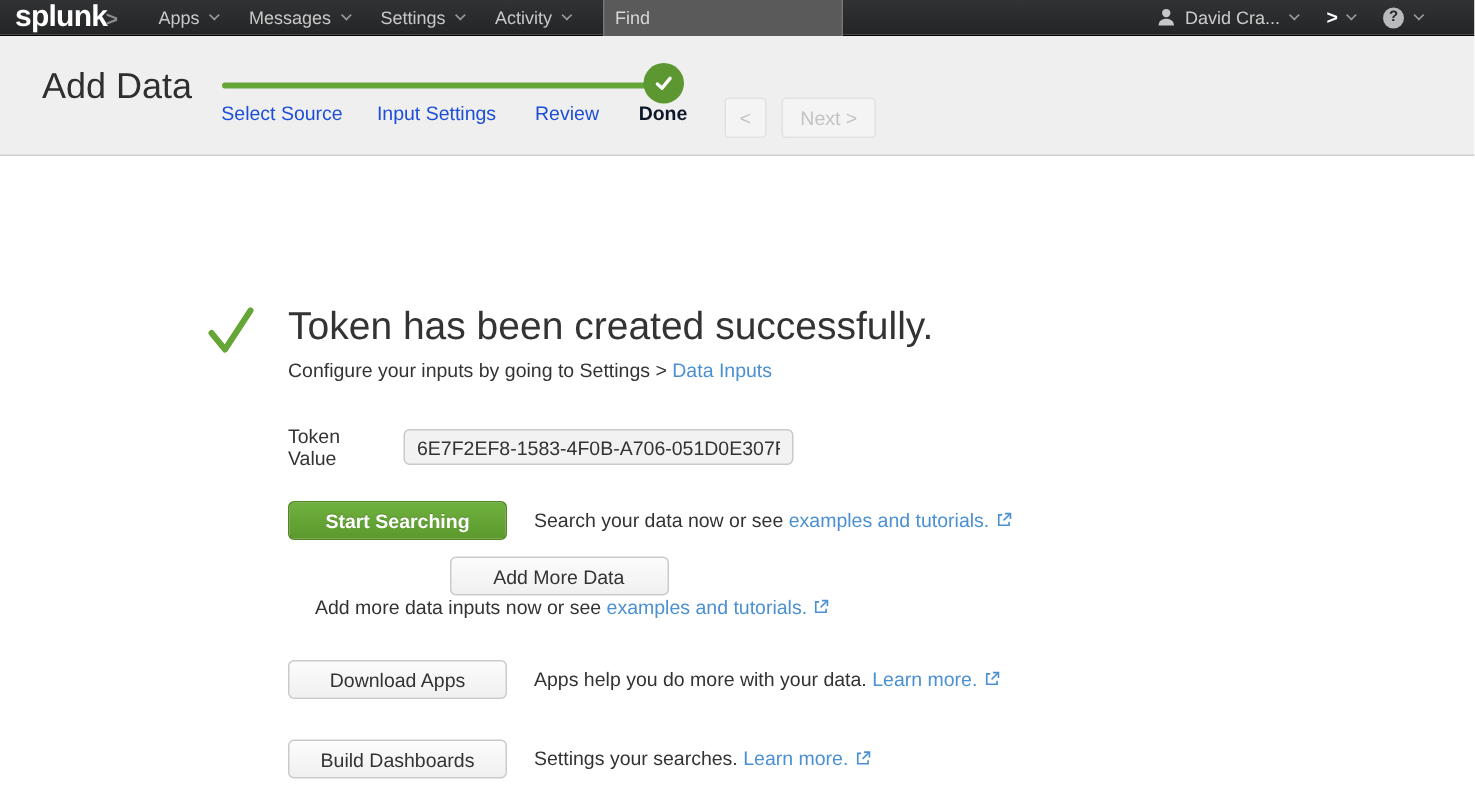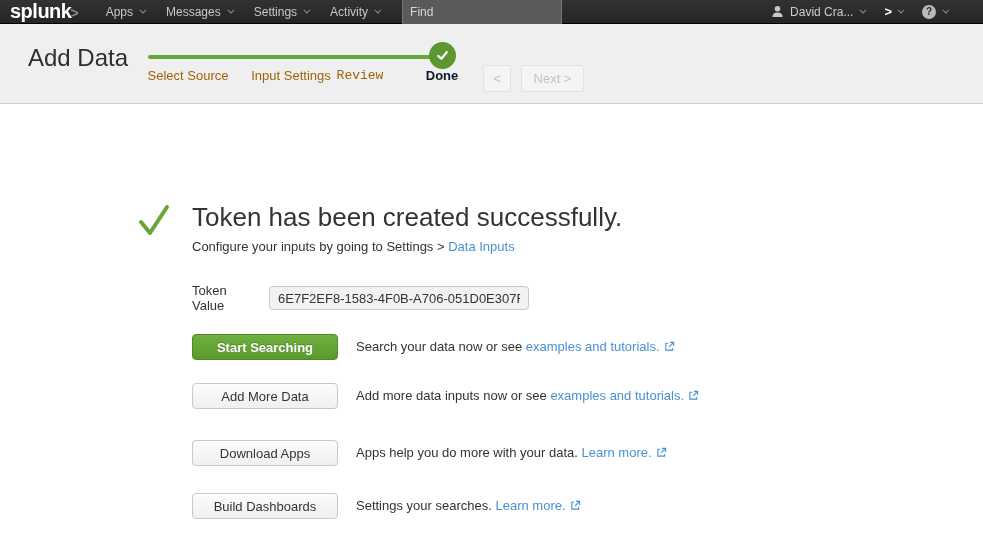--- a/index.html
+++ b/index.html
@@ -70,24 +70,24 @@
     background:#65a637; border-radius:2px;
   }
   .step-circle {
     position:absolute; left:281px; top:18px; width:27px; height:27px;
     border-radius:50%; background:#5c9732;
     display:flex; align-items:center; justify-content:center;
   }
   .step-labels { position:absolute; top:44px; left:0; width:320px; }
   .step-label {
     position:absolute; transform:translateX(-50%);
-    font-size:13px; color:#a16207; white-space:nowrap;
+    font-size:13px; color:#1d4ed8; white-space:nowrap;
   }
   .step-label.active { color:#0f172a; font-weight:700; }
-  .sl-0 { left:40px; } .sl-1 { left:143px; } .sl-2 { left:212px;font-family:Liberation Mono, monospace; } .sl-3 { left:294px; }
+  .sl-0 { left:40px; } .sl-1 { left:143px; } .sl-2 { left:230px; } .sl-3 { left:294px; }
   
   .wizard-btns { position:absolute; left:483px; top:41px; display:flex; gap:10px; }
   .wiz-btn {
     height:27px; background:#f4f4f4; border:1px solid #e2e2e2;
     border-radius:3px; color:#c3c3c3; font-size:13px;
     font-family:"Liberation Sans", sans-serif;
     display:flex; align-items:center; justify-content:center;
     cursor:default;
   }
   .wiz-btn.back { width:28px; }
@@ -109,21 +109,21 @@
   .token-row { position:absolute; left:192px; top:178px; display:flex; align-items:center; }
   .token-label { font-size:13px; color:#333333; width:64px; margin-right:13px; }
   .token-input {
     width:260px; height:24px; background:#f2f2f2;
     border:1px solid #c9c9c9; border-radius:4px;
     font-size:13px; color:#333333; padding:0 8px;
     font-family:"Liberation Sans", sans-serif;
   }
 
   .action-row { position:absolute; left:192px; display:flex; align-items:center; }
-  .ar-0 { top:229px; } .ar-1 { top:278px; } .ar-2 { top:335px; } .ar-3 { top:388px; }
+  .ar-0 { top:229px; } .ar-1 { top:266px;flex-direction:column; } .ar-2 { top:335px; } .ar-3 { top:388px; }
   .action-btn {
     width:146px; height:26px; border-radius:4px;
     font-size:13px; font-family:"Liberation Sans", sans-serif;
     display:flex; align-items:center; justify-content:center;
     cursor:pointer;
   }
   .action-btn.primary {
     background: linear-gradient(#6fb13f, #5b992d);
     border:1px solid #50881f; color:#ffffff; font-weight:700;
     text-shadow: 0 -1px 0 rgba(0,0,0,0.2);

